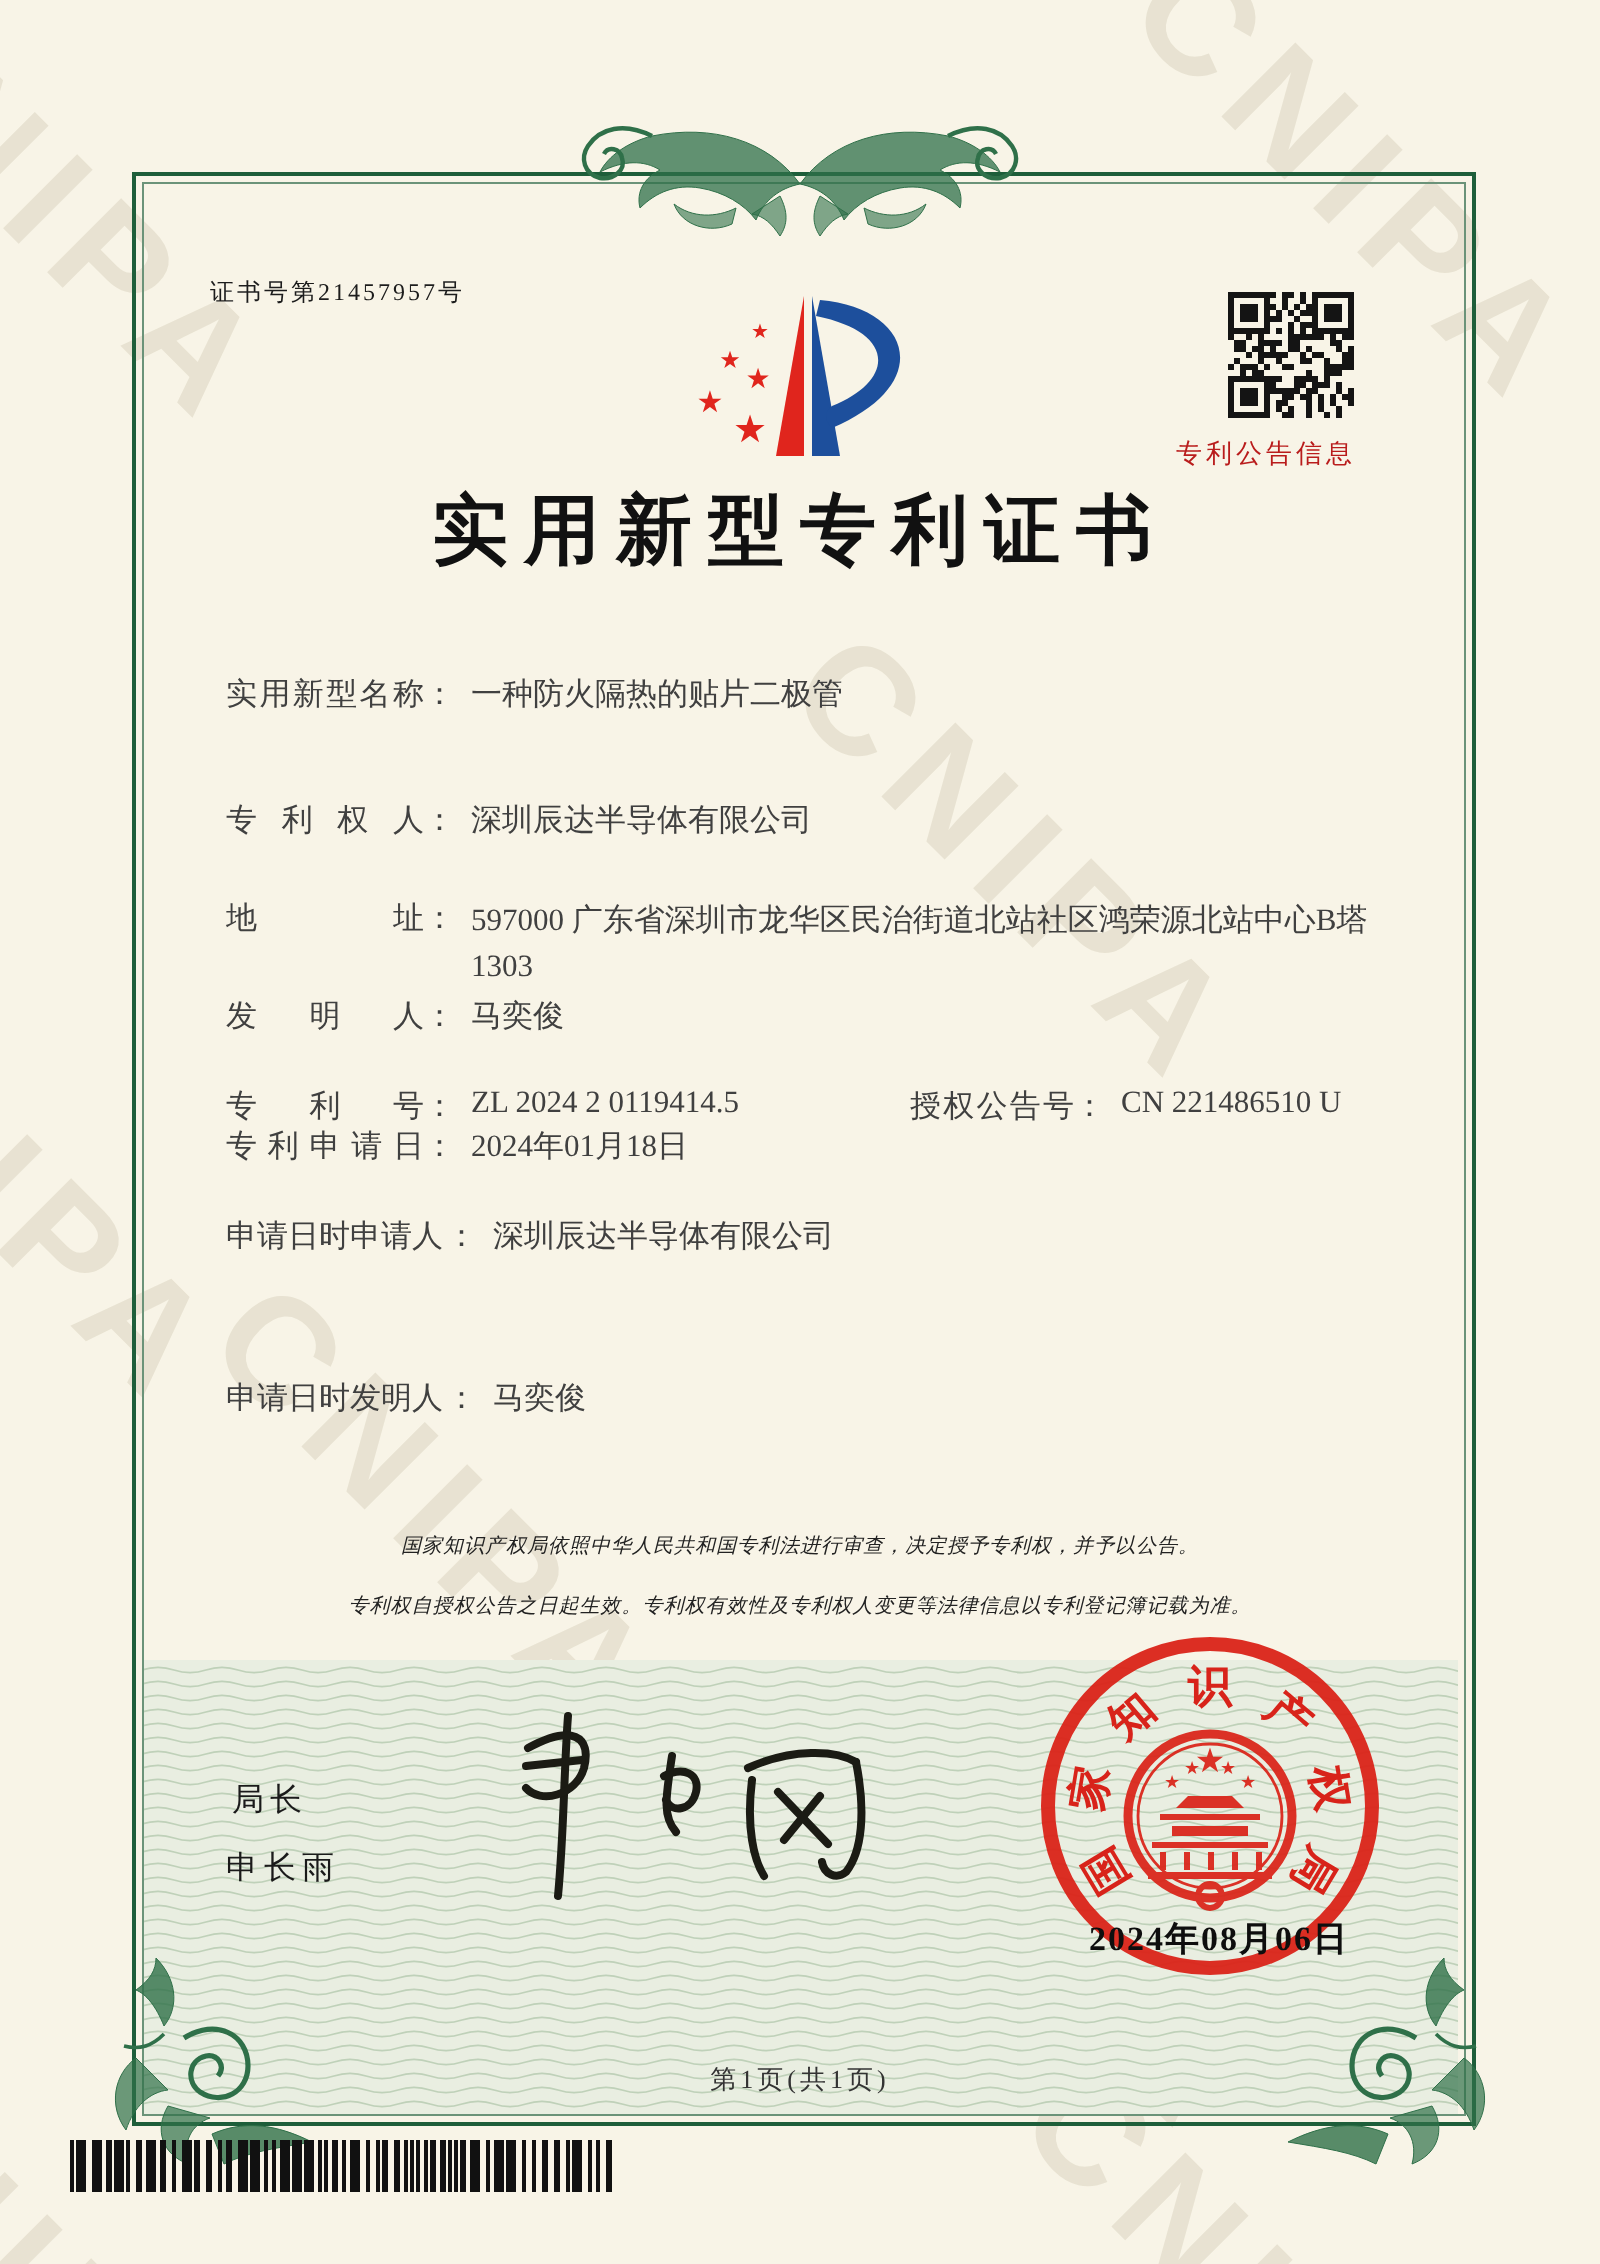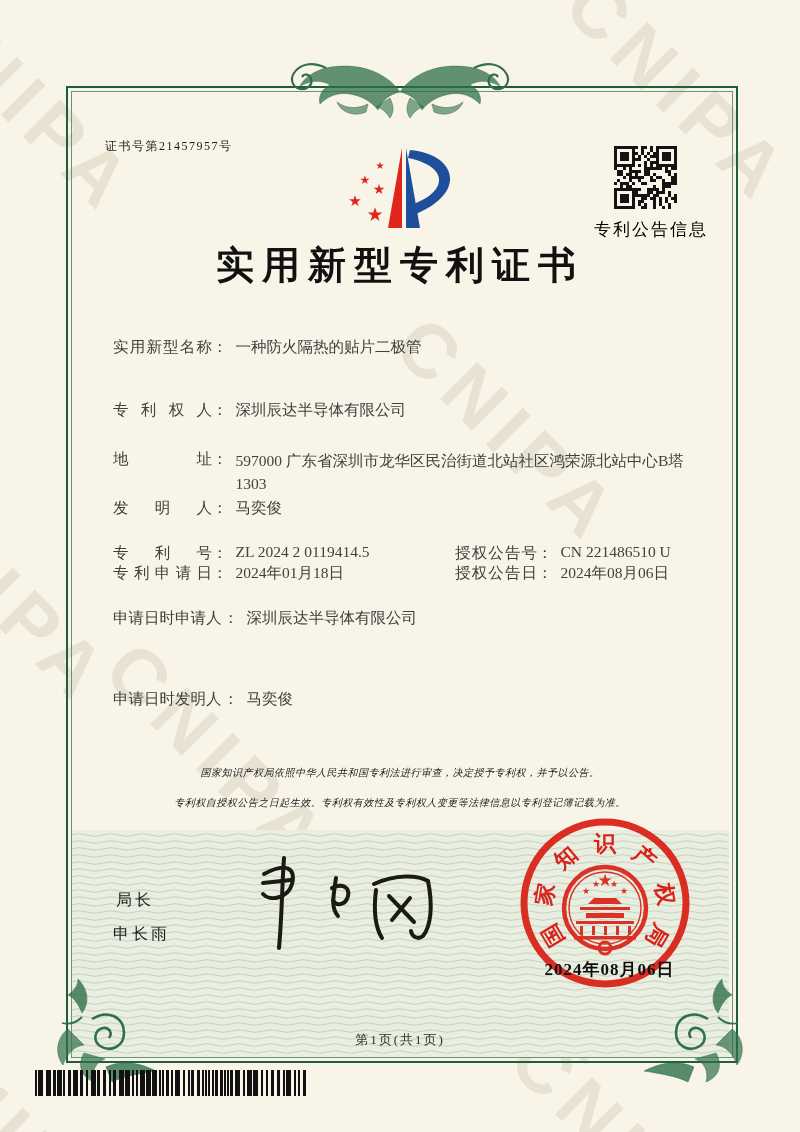--- a/index.html
+++ b/index.html
@@ -10,22 +10,22 @@
   .wm{position:absolute;font-family:"Liberation Sans","DejaVu Sans",sans-serif;
       font-weight:bold;font-size:76px;letter-spacing:10px;color:rgba(148,136,98,0.16);
       transform:rotate(45deg);transform-origin:left top;white-space:nowrap;user-select:none;}
   
   .frame-outer{position:absolute;left:66px;top:86px;width:668px;height:973px;
       border:2px solid #1e5e3a;}
   .frame-inner{position:absolute;left:3px;top:3px;right:3px;bottom:3px;
       border:1px solid #6b9379;}
   
   .cert-no{position:absolute;left:105px;top:138px;font-size:12px;letter-spacing:1.5px;color:#1c1c1c;}
-  .qr-caption{position:absolute;left:588px;top:218px;width:120px;text-align:right;
-      font-size:17px;letter-spacing:2px;color:#000000;}
+  .qr-caption{position:absolute;left:588px;top:218px;width:120px;text-align:left;
+      font-size:13px;letter-spacing:2px;color:#b91c1c;}
   .doc-title{position:absolute;left:0;top:240px;width:800px;text-align:center;
       font-size:38px;font-weight:bold;letter-spacing:8px;color:#111;}
   
   .row{position:absolute;left:113px;font-size:15.5px;color:#404040;white-space:nowrap;}
   .flabel{display:inline-block;width:99px;text-align:justify;text-align-last:justify;
       vertical-align:top;}
   .flabel7{display:inline-block;width:110px;vertical-align:top;}
   .colon{display:inline-block;vertical-align:top;margin-right:8px;}
   .fvalue{display:inline-block;vertical-align:top;}
   .fvalue-wrap{display:inline-block;vertical-align:top;width:472px;white-space:normal;
@@ -402,23 +402,20 @@
 
   <div class="row" style="top:543px;width:620px;">
     <span class="flabel">专利号</span><span class="colon">：</span><span class="fvalue">ZL 2024 2 0119414.5</span>
     <span class="rcol">
       <span class="rlabel">授权公告号</span><span class="colon">：</span><span class="fvalue">CN 221486510 U</span>
     </span>
   </div>
 
   <div class="row" style="top:563px;width:620px;">
     <span class="flabel">专利申请日</span><span class="colon">：</span><span class="fvalue">2024年01月18日</span>
-    <span class="rcol">
-      <span class="rlabel">授权公告日</span><span class="colon">：</span><span class="fvalue">2024年08月06日</span>
-    </span>
   </div>
 
   <div class="row" style="top:608px;">
     <span class="flabel7">申请日时申请人</span><span class="colon">：</span><span class="fvalue">深圳辰达半导体有限公司</span>
   </div>
 
   <div class="row" style="top:689px;">
     <span class="flabel7">申请日时发明人</span><span class="colon">：</span><span class="fvalue">马奕俊</span>
   </div>
 

